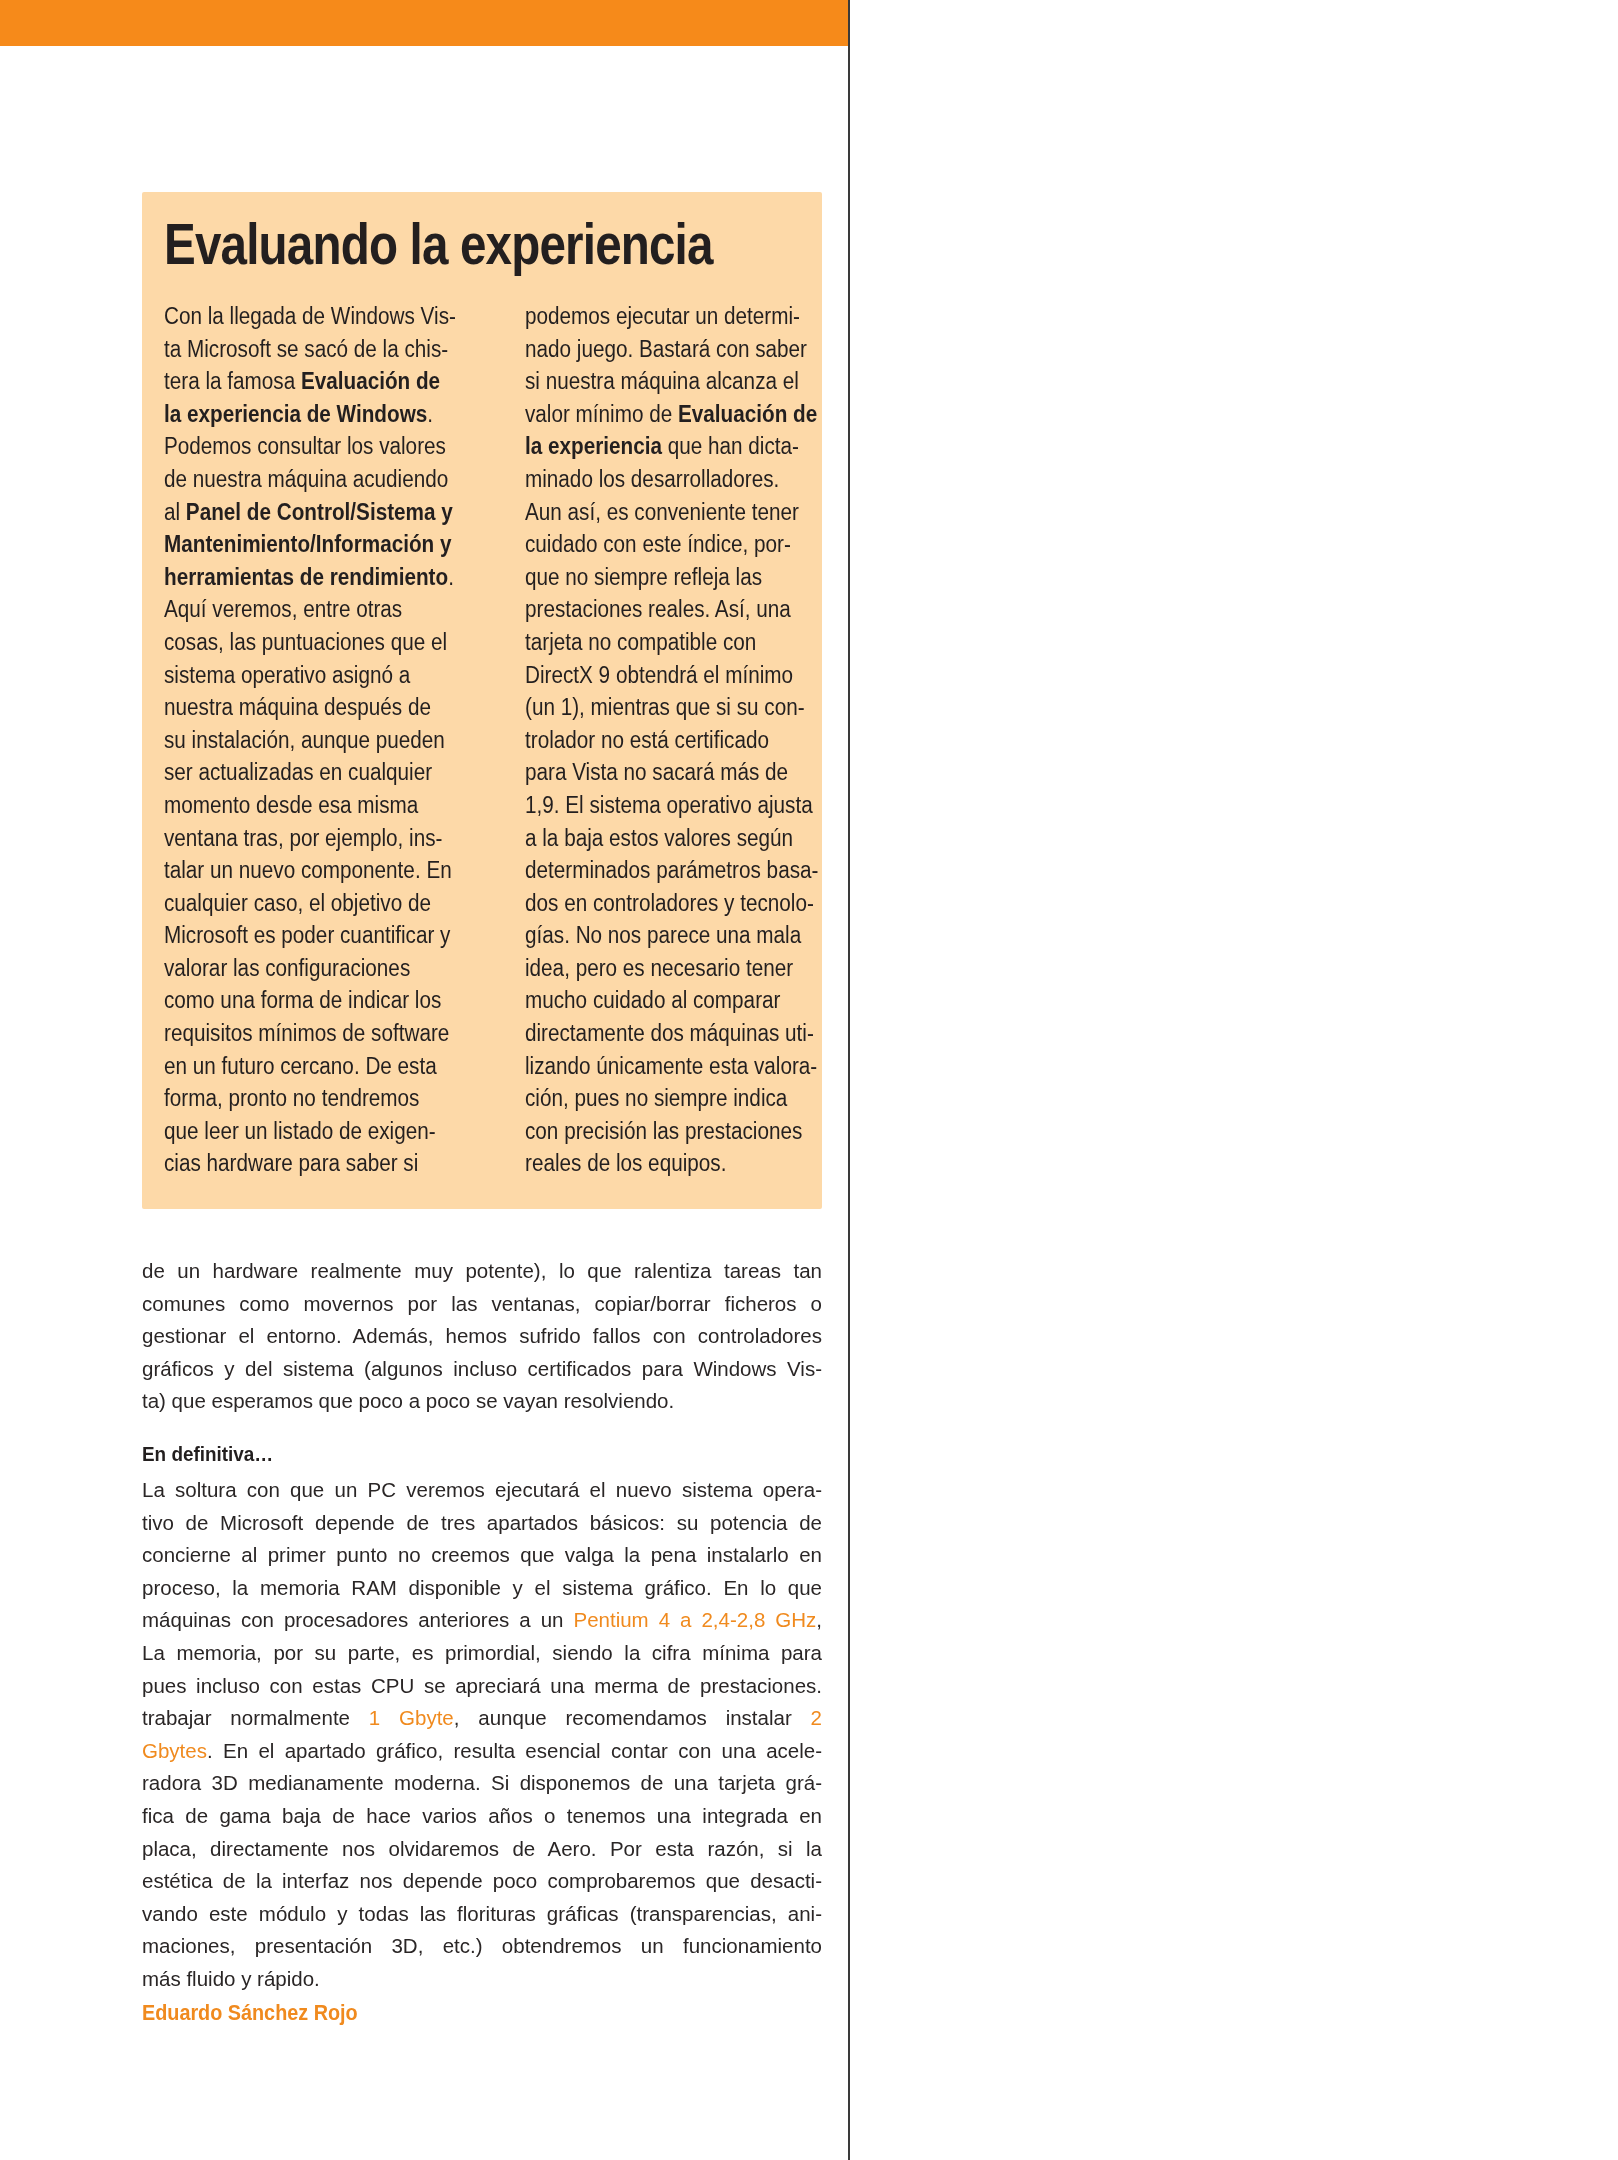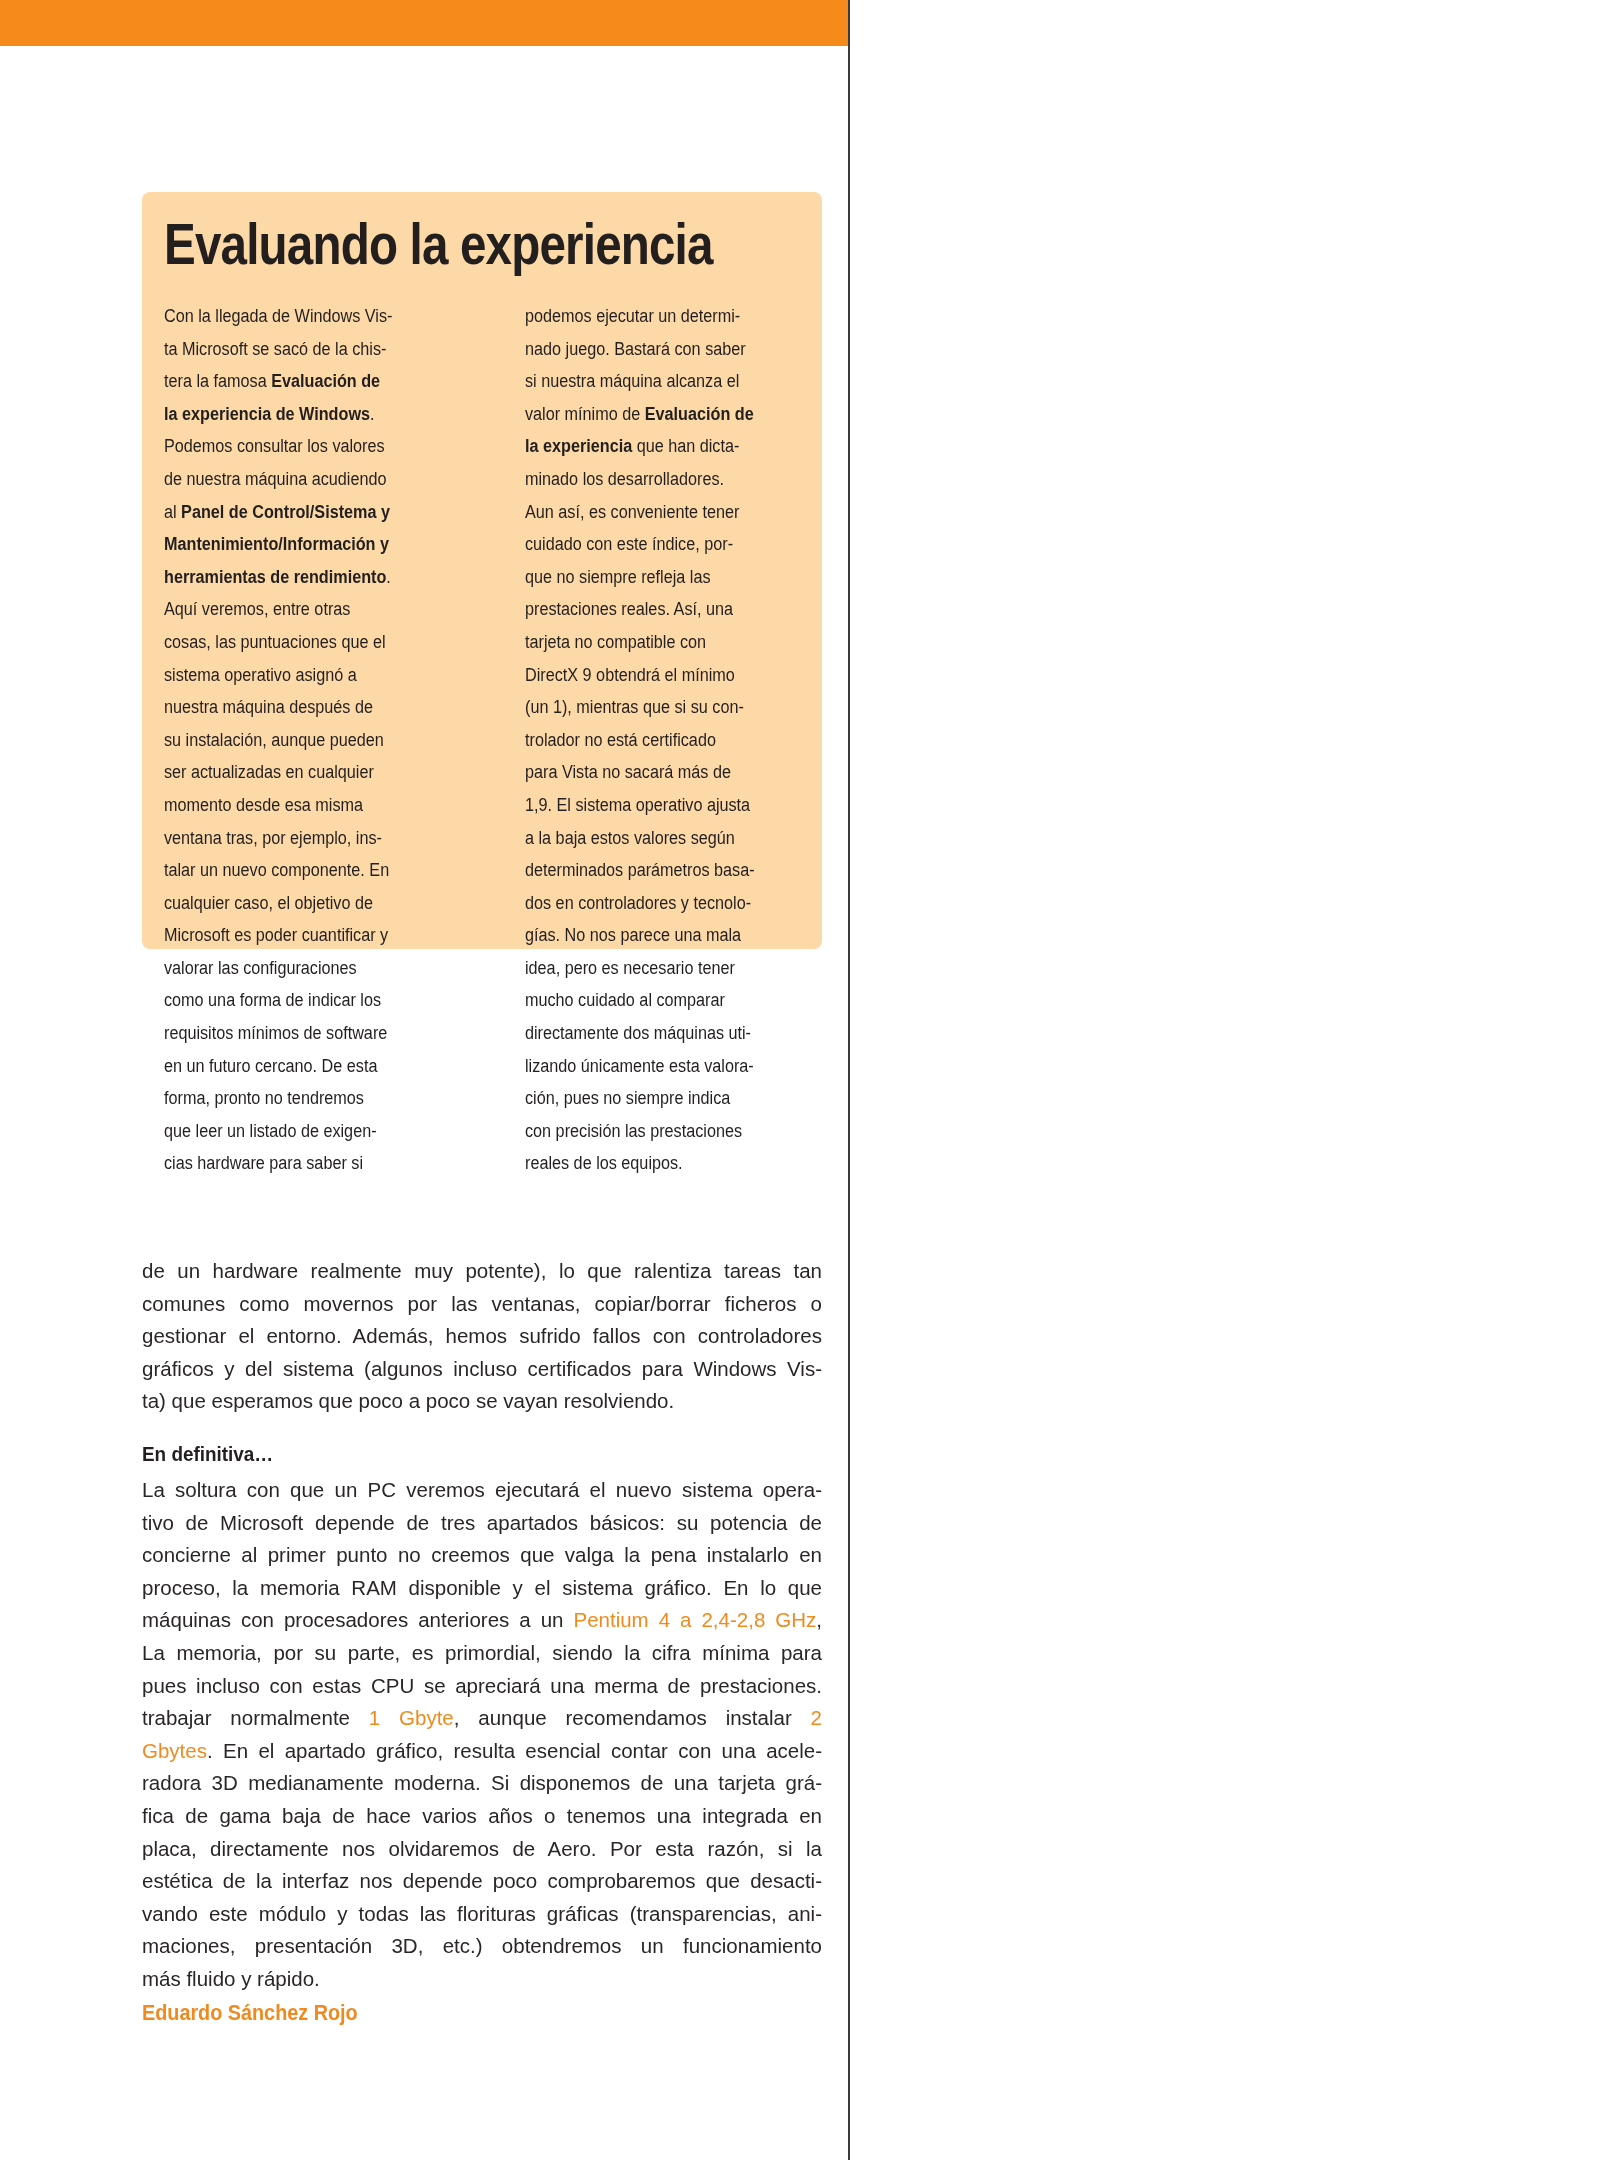--- a/index.html
+++ b/index.html
@@ -3,32 +3,32 @@
   <meta charset="utf-8">
   <style>
     html, body { margin: 0; padding: 0; }
     body {
       width: 1618px; height: 2160px; background: #ffffff; position: relative; overflow: hidden;
       font-family: "Liberation Sans", sans-serif; color: #222;
     }
     .top-bar { position: absolute; left: 0; top: 0; width: 848px; height: 46px; background: #f68a1a; }
     .page-divider { position: absolute; left: 848px; top: 0; width: 2px; height: 2160px; background: #3a3a3a; }
     .sidebox {
-      position: absolute; left: 142px; top: 192px; width: 680px; height: 757px;
-      background: #fdd9a8; border-radius: 8px; box-sizing: border-box;
+      position: absolute; left: 142px; top: 192px; width: 680px; height: 1017px;
+      background: #fdd9a8; border-radius: 2px; box-sizing: border-box;
     }
     .sidebox-title {
       position: absolute; left: 22px; top: 18px; margin: 0;
       font-family: "Liberation Sans", sans-serif; font-weight: bold;
       font-size: 58px; letter-spacing: -1px; color: #231f1f;
       transform: scaleX(0.82); transform-origin: left top; white-space: nowrap;
     }
     .sidebox-col {
       position: absolute; top: 108px; width: 330px;
-      font-family: "Liberation Sans", sans-serif; font-size: 18px; line-height: 32.6px;
+      font-family: "Liberation Sans", sans-serif; font-size: 23px; line-height: 32.6px;
       color: #231f1f;
     }
     .sidebox-col .ln { display: block; white-space: nowrap; transform: scaleX(0.9); transform-origin: left center; }
     .col-left { left: 22px; }
     .col-right { left: 383px; }
     .b { font-weight: bold; }
     .body-text {
       position: absolute; left: 142px; width: 680px;
       font-family: "Liberation Sans", sans-serif; font-size: 20.5px; line-height: 32.6px; color: #2a2626;
     }

